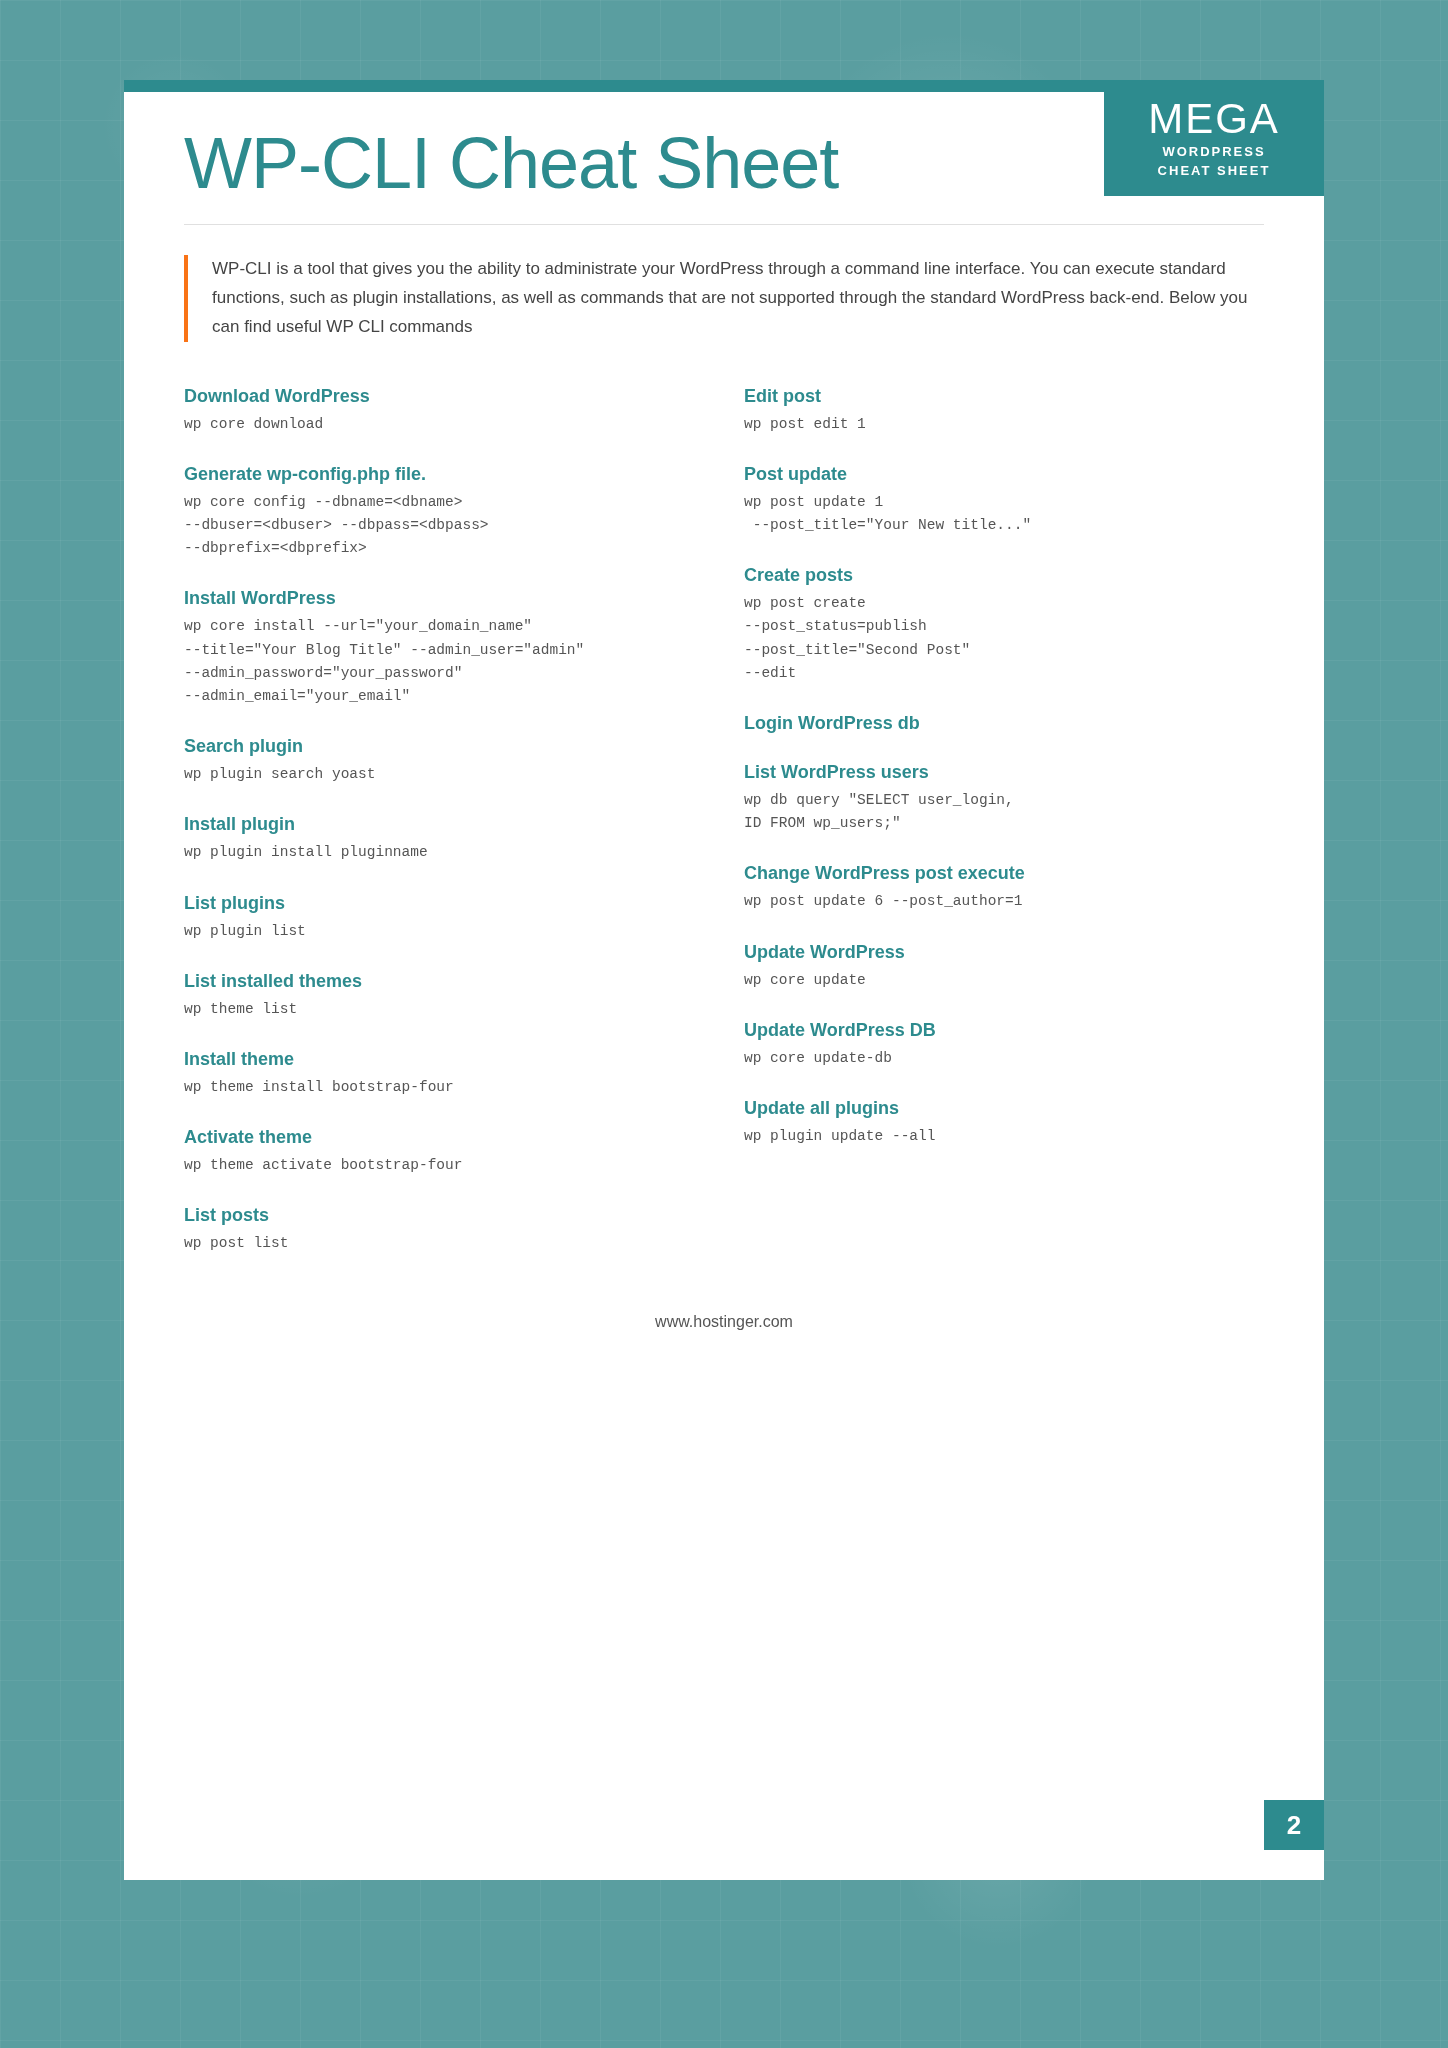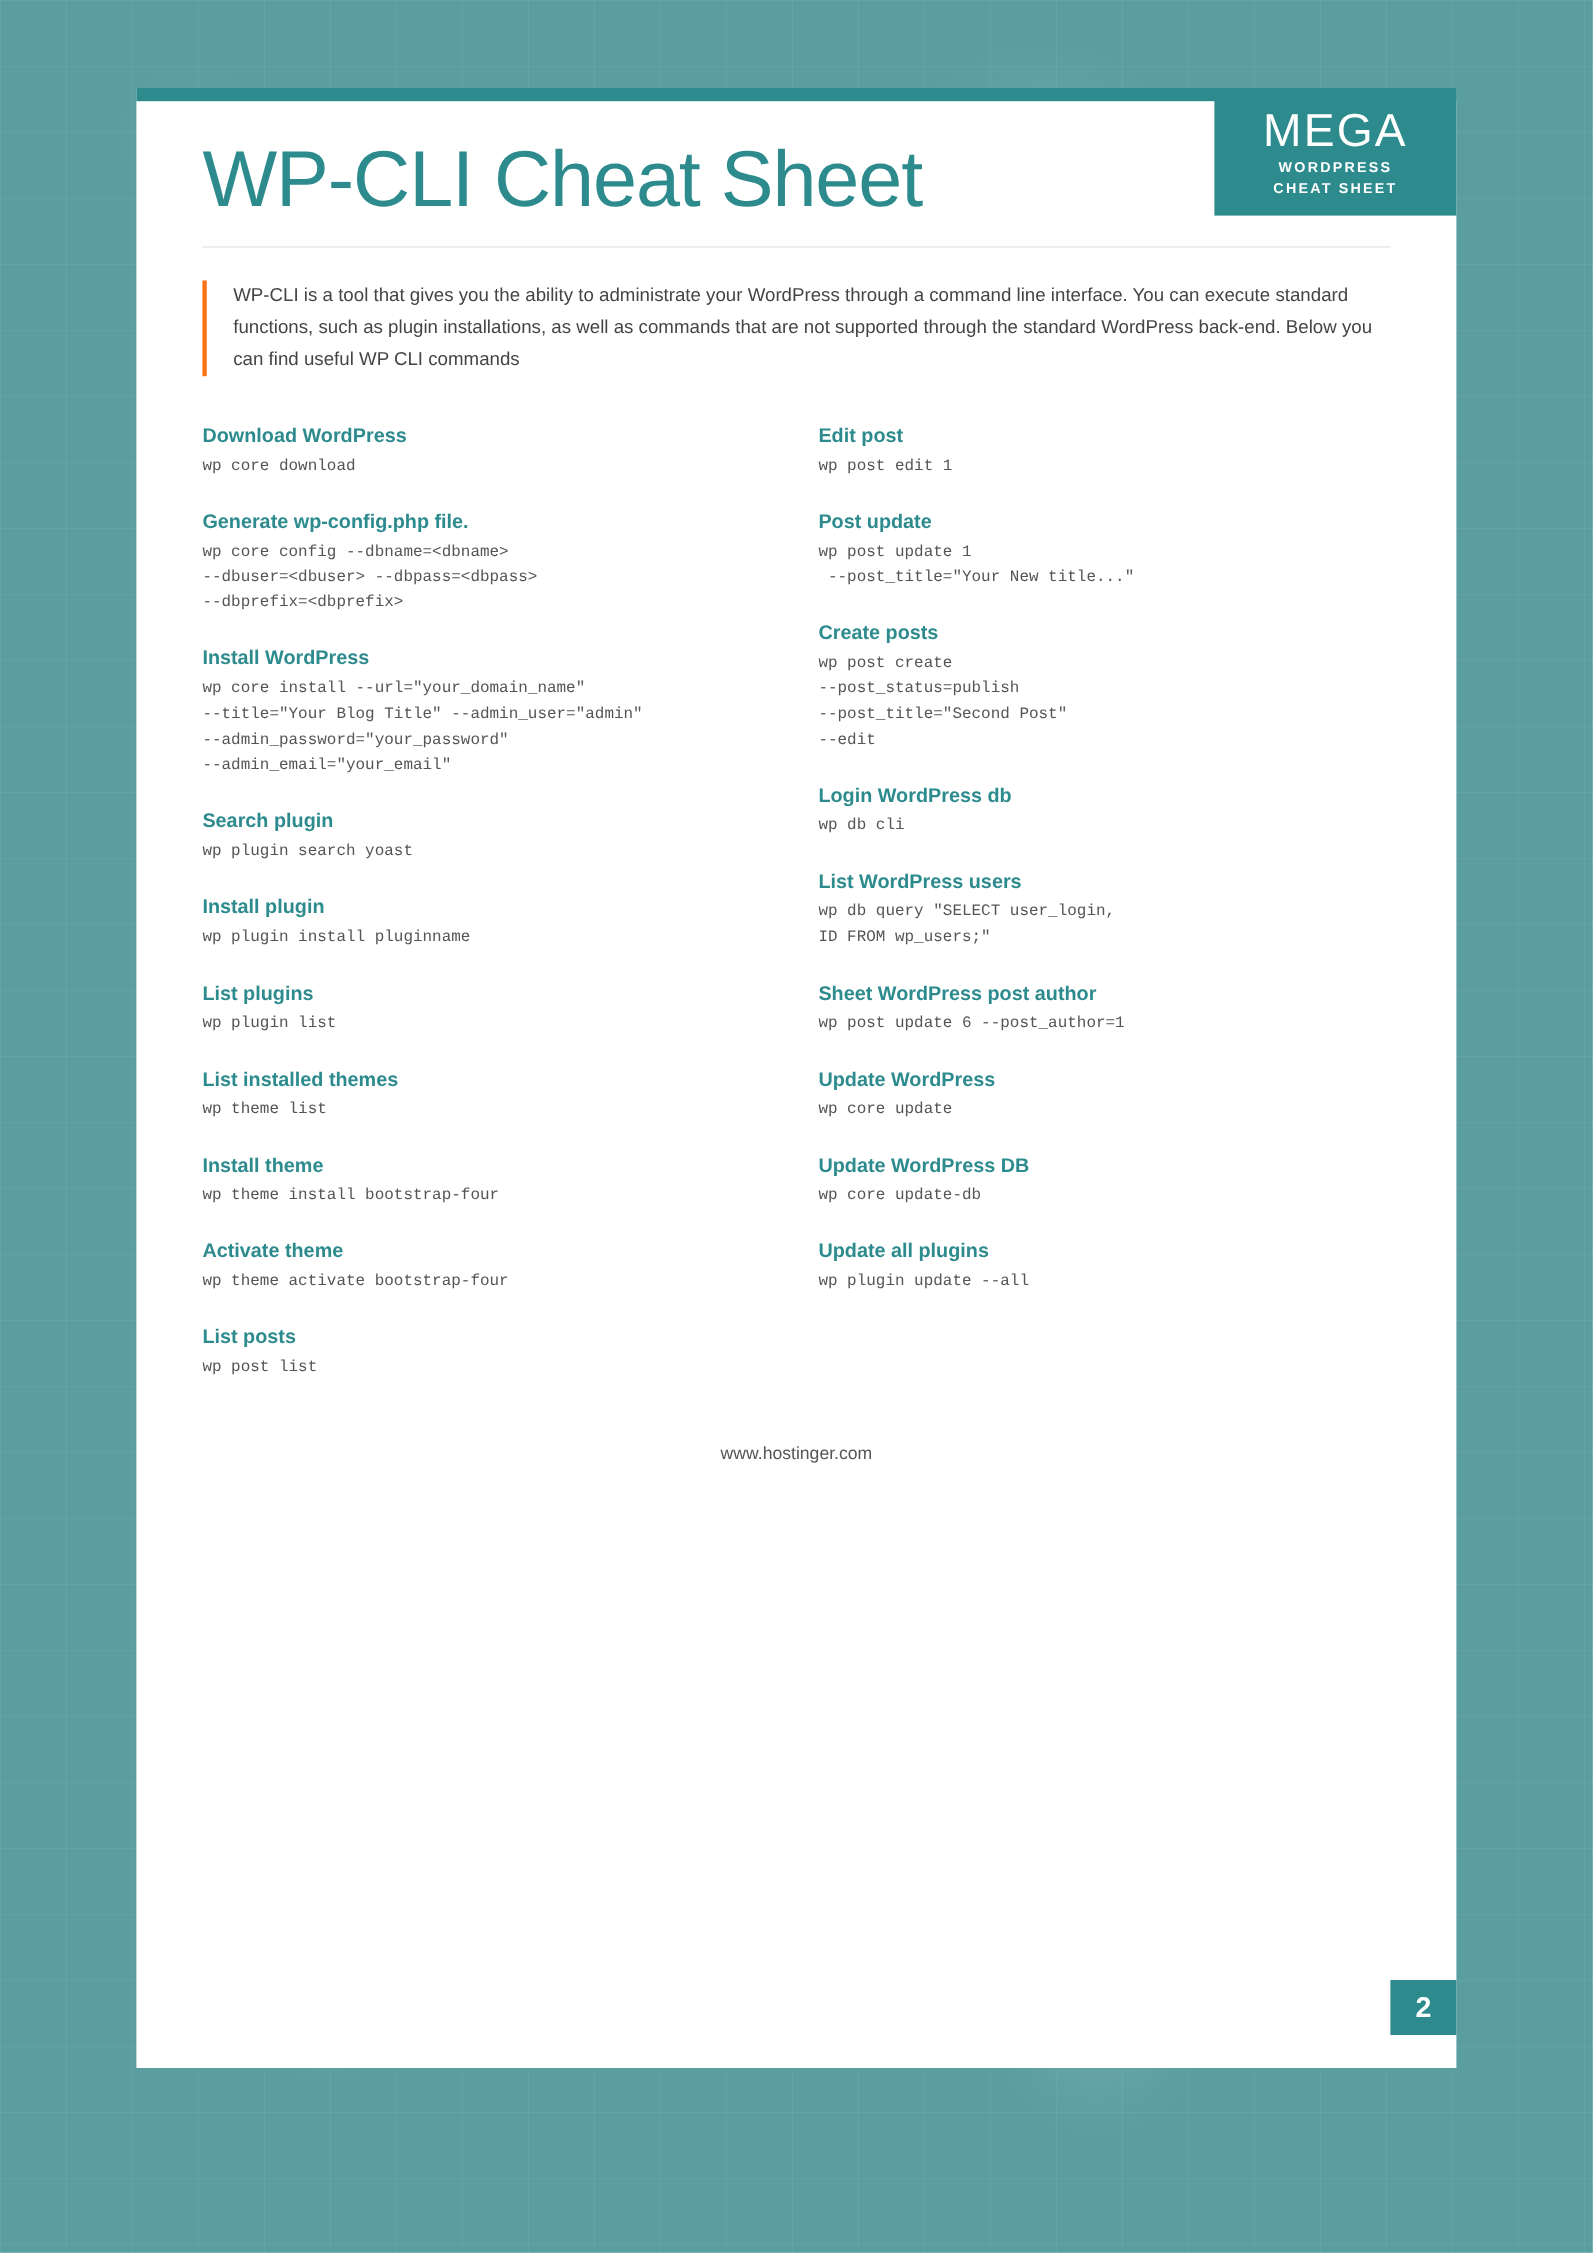--- a/index.html
+++ b/index.html
@@ -255,29 +255,28 @@
         </div>
         <div class="command-item">
           <div class="command-title">Create posts</div>
           <div class="command-code">wp post create
 --post_status=publish
 --post_title="Second Post"
 --edit</div>
         </div>
         <div class="command-item">
           <div class="command-title">Login WordPress db</div>
-          <div class="command-code">wp db cli</div>
         </div>
         <div class="command-item">
           <div class="command-title">List WordPress users</div>
           <div class="command-code">wp db query "SELECT user_login,
 ID FROM wp_users;"</div>
         </div>
         <div class="command-item">
-          <div class="command-title">Sheet WordPress post author</div>
+          <div class="command-title">Change WordPress post execute</div>
           <div class="command-code">wp post update 6 --post_author=1</div>
         </div>
         <div class="command-item">
           <div class="command-title">Update WordPress</div>
           <div class="command-code">wp core update</div>
         </div>
         <div class="command-item">
           <div class="command-title">Update WordPress DB</div>
           <div class="command-code">wp core update-db</div>
         </div>

